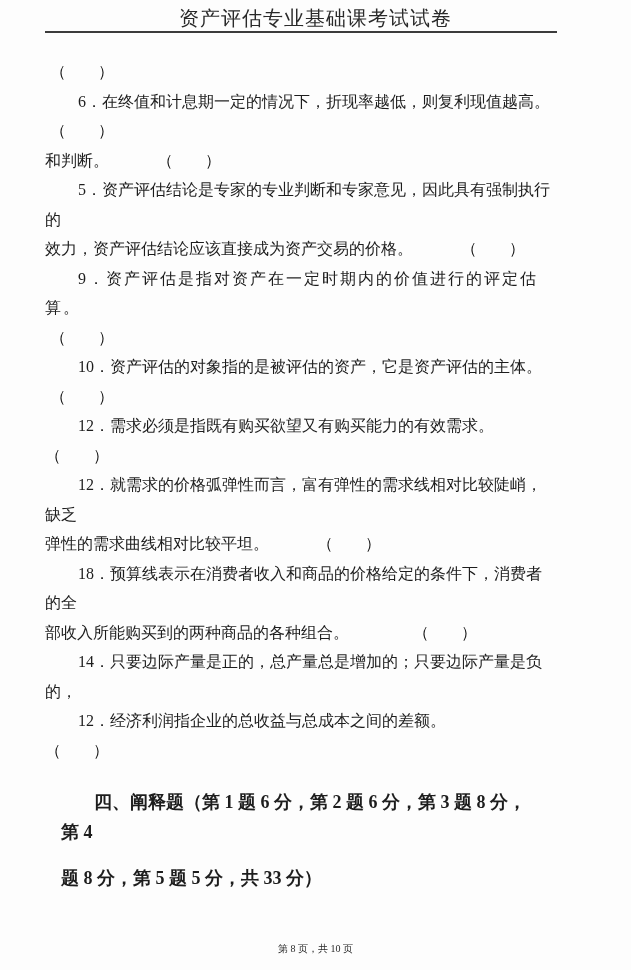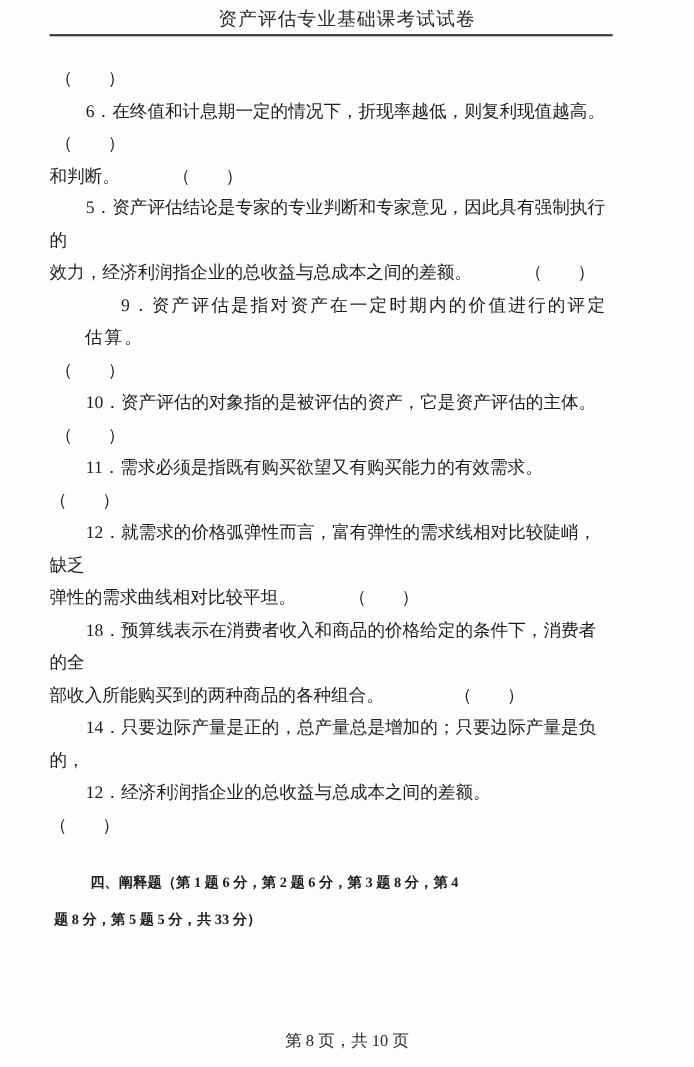--- a/index.html
+++ b/index.html
@@ -16,21 +16,21 @@
     color: #1d1d1d;
     font-family: "Liberation Serif", "DejaVu Serif", serif;
     overflow: hidden;
     box-sizing: border-box;
   }
   .page-header {
     padding-top: 8px;
   }
   .header-title {
     text-align: center;
-    font-size: 17px;
+    font-size: 20px;
     line-height: 20px;
     letter-spacing: 1px;
     color: #2a2a2a;
   }
   .header-rule {
     margin: 3px 74px 0 45px;
     height: 0;
     border-top: 2px solid #3c3c3c;
   }
   .content {
@@ -39,36 +39,36 @@
     padding-top: 24px;
     font-size: 16px;
   }
   .line {
     margin: 0;
     line-height: 29.5px;
     white-space: pre-wrap;
   }
   .indent { text-indent: 33px; }
   .bracket-line { text-indent: 5px; }
-  .spread { letter-spacing: 2px; margin-left: 32px; }
+  .spread { letter-spacing: 2px; }
   .heading {
     font-weight: bold;
-    font-size: 13px;
+    font-size: 18px;
     line-height: 30px;
-    margin: 4px;
+    margin: 16px;
     white-space: pre-wrap;
   }
   .sec4 { margin-top: 22px; }
   .page-footer {
     position: absolute;
     left: 0;
     right: 0;
     bottom: 14px;
     text-align: center;
-    font-size: 15px;
+    font-size: 10px;
     color: #2a2a2a;
   }
 </style>
 </head>
 <body>
 
 <div class="page">
 
   <header class="page-header">
     <div class="header-title">资产评估专业基础课考试试卷</div>
@@ -78,29 +78,29 @@
   <main class="content">
 
     <p class="line bracket-line">（　　）</p>
 
     <p class="line indent">6．在终值和计息期一定的情况下，折现率越低，则复利现值越高。</p>
     <p class="line bracket-line">（　　）</p>
 
     <p class="line">和判断。　　　（　　）</p>
 
     <p class="line indent">5．资产评估结论是专家的专业判断和专家意见，因此具有强制执行的</p>
-    <p class="line">效力，经济利润指企业的总收益与总成本之间的差额。　　　（　　）</p>
+    <p class="line">效力，资产评估结论应该直接成为资产交易的价格。　　　（　　）</p>
 
     <p class="line indent spread">9．资产评估是指对资产在一定时期内的价值进行的评定估算。</p>
     <p class="line bracket-line">（　　）</p>
 
     <p class="line indent">10．资产评估的对象指的是被评估的资产，它是资产评估的主体。</p>
     <p class="line bracket-line">（　　）</p>
 
-    <p class="line indent">11．需求必须是指既有购买欲望又有购买能力的有效需求。　　（　　）</p>
+    <p class="line indent">12．需求必须是指既有购买欲望又有购买能力的有效需求。　　（　　）</p>
 
     <p class="line indent">12．就需求的价格弧弹性而言，富有弹性的需求线相对比较陡峭，缺乏</p>
     <p class="line">弹性的需求曲线相对比较平坦。　　　（　　）</p>
 
     <p class="line indent">18．预算线表示在消费者收入和商品的价格给定的条件下，消费者的全</p>
     <p class="line">部收入所能购买到的两种商品的各种组合。　　　　（　　）</p>
 
     <p class="line indent">14．只要边际产量是正的，总产量总是增加的；只要边际产量是负的，</p>
 
     <p class="line indent">12．经济利润指企业的总收益与总成本之间的差额。　　　（　　）</p>

